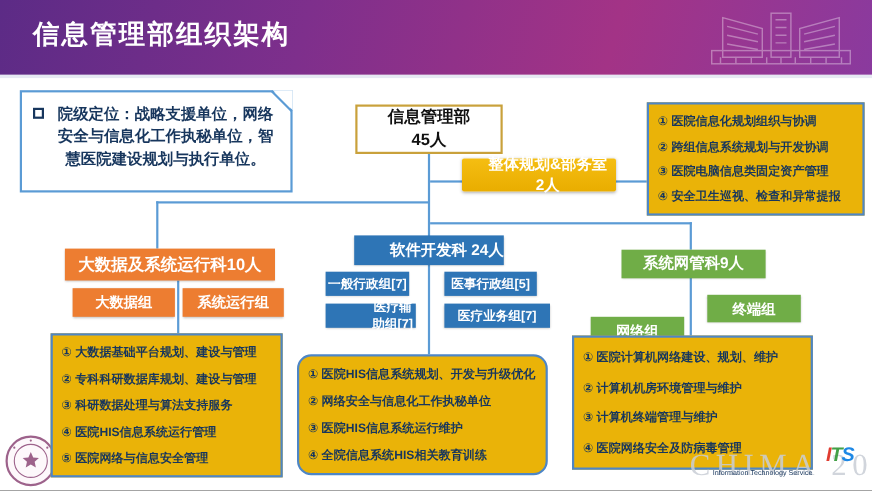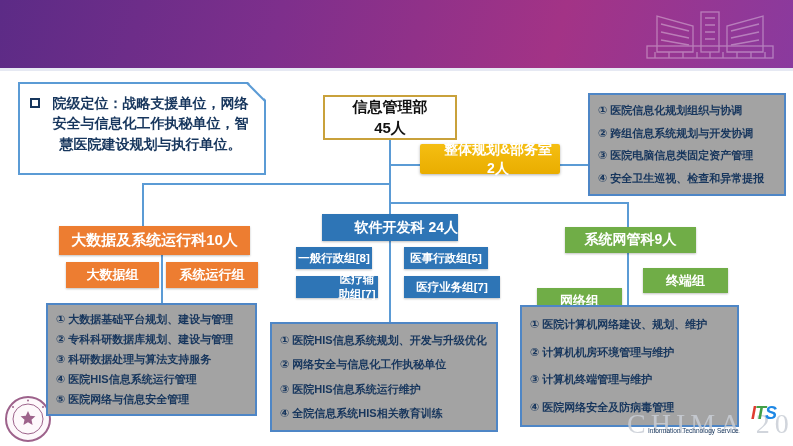--- a/index.html
+++ b/index.html
@@ -39,21 +39,21 @@
     border:2px solid #C9A13B;flex-direction:column;font-size:15px;font-weight:bold;
     color:#111;line-height:1.35;}
   .gold-box{left:420px;top:144px;width:140px;height:30px;
     background:linear-gradient(#F5BE12,#E9AD00);color:#fff;font-size:14px;font-weight:bold;
     line-height:1.35;flex-direction:column;border-radius:2px;box-shadow:0 1px 3px rgba(0,0,0,.3);padding-left:16px;}
   .head-orange{background:#ED7D31;color:#fff;font-weight:bold;box-shadow:0 1px 2px rgba(0,0,0,.25);}
   .head-blue{background:#2E75B6;color:#fff;font-weight:bold;box-shadow:0 1px 2px rgba(0,0,0,.25);}
   .head-green{background:#70AD47;color:#fff;font-weight:bold;box-shadow:0 1px 2px rgba(0,0,0,.25);}
   
   .duties{
-    position:absolute;background:#a3a3a3;border:2px solid #4E86C6;z-index:2;
+    position:absolute;background:#eab308;border:2px solid #4E86C6;z-index:2;
     display:flex;flex-direction:column;justify-content:space-around;
     padding:4px 8px;font-size:11px;font-weight:bold;color:#17365D;
   }
   .duty{white-space:nowrap;}
   
   .line{position:absolute;background:#5B9BD5;z-index:1;}
   
   .seal{position:absolute;left:3px;top:393px;z-index:0;opacity:.9;}
   .chima{
     position:absolute;left:627px;top:408px;z-index:6;
@@ -65,20 +65,21 @@
   .its-i{color:#E03C31;}.its-t{color:#43A047;}.its-s{color:#1E88E5;}
   .its-caption{position:absolute;left:648px;top:427px;z-index:7;font-size:6.5px;
     color:#17365D;white-space:nowrap;}
 </style>
 </head>
 <body>
 
 <div class="page">
 
   <div class="header">
+    <h1 class="page-title">信息管理部组织架构</h1>
     <svg class="building" width="150" height="64" viewBox="0 0 150 64">
       <g fill="none" stroke="#ffffff" stroke-width="1.3">
         <path d="M22 50 L22 14 L58 24 L58 50 Z"></path>
         <path d="M128 50 L128 14 L92 24 L92 50 Z"></path>
         <rect x="66" y="10" width="18" height="40"></rect>
         <rect x="12" y="44" width="126" height="12"></rect>
         <path d="M26 22 L54 29 M26 30 L54 36 M26 38 L54 43 M124 22 L96 29 M124 30 L96 36 M124 38 L96 43"></path>
         <path d="M70 16 L80 16 M70 23 L80 23 M70 30 L80 30 M70 37 L80 37 M20 50 L20 56 M34 50 L34 56 M48 50 L48 56 M62 50 L62 56 M75 50 L75 56 M88 50 L88 56 M102 50 L102 56 M116 50 L116 56 M130 50 L130 56"></path>
       </g>
     </svg>
@@ -121,44 +122,44 @@
 
   <div class="obox head-orange" style="left:59px;top:226px;width:191px;height:29px;font-size:15px;">
     <span>大数据及系统运行科10人</span>
   </div>
   <div class="obox head-orange" style="left:66px;top:262px;width:93px;height:26px;font-size:13px;">
     <span>大数据组</span>
   </div>
   <div class="obox head-orange" style="left:166px;top:262px;width:92px;height:26px;font-size:13px;">
     <span>系统运行组</span>
   </div>
-  <div class="duties" style="left:46px;top:303px;width:211px;height:113px;">
+  <div class="duties" style="left:46px;top:303px;width:211px;height:131px;">
     <div class="duty">① 大数据基础平台规划、建设与管理</div>
     <div class="duty">② 专科科研数据库规划、建设与管理</div>
     <div class="duty">③ 科研数据处理与算法支持服务</div>
     <div class="duty">④ 医院HIS信息系统运行管理</div>
     <div class="duty">⑤ 医院网络与信息安全管理</div>
   </div>
 
   <div class="obox head-blue" style="left:322px;top:214px;width:136px;height:27px;font-size:14px;justify-content:flex-end;">
     <span>软件开发科 24人</span>
   </div>
   <div class="obox head-blue" style="left:296px;top:247px;width:76px;height:22px;font-size:11.5px;">
-    <span>一般行政组[8]</span>
+    <span>一般行政组[7]</span>
   </div>
   <div class="obox head-blue" style="left:404px;top:247px;width:84px;height:22px;font-size:11.5px;">
     <span>医事行政组[5]</span>
   </div>
   <div class="obox head-blue" style="left:296px;top:276px;width:82px;height:22px;font-size:11.5px;padding-left:40px;">
     <span>医疗辅助组[7]</span>
   </div>
   <div class="obox head-blue" style="left:404px;top:276px;width:96px;height:22px;font-size:11.5px;">
     <span>医疗业务组[7]</span>
   </div>
-  <div class="duties" style="left:270px;top:322px;width:228px;height:110px;">
+  <div class="duties" style="left:270px;top:322px;width:228px;height:110px;border-radius:13px;">
     <div class="duty">① 医院HIS信息系统规划、开发与升级优化</div>
     <div class="duty">② 网络安全与信息化工作执秘单位</div>
     <div class="duty">③ 医院HIS信息系统运行维护</div>
     <div class="duty">④ 全院信息系统HIS相关教育训练</div>
   </div>
 
   <div class="obox head-green" style="left:565px;top:227px;width:131px;height:26px;font-size:14px;">
     <span>系统网管科9人</span>
   </div>
   <div class="obox head-green" style="left:537px;top:268px;width:85px;height:25px;font-size:13px;margin-top:20px;">

